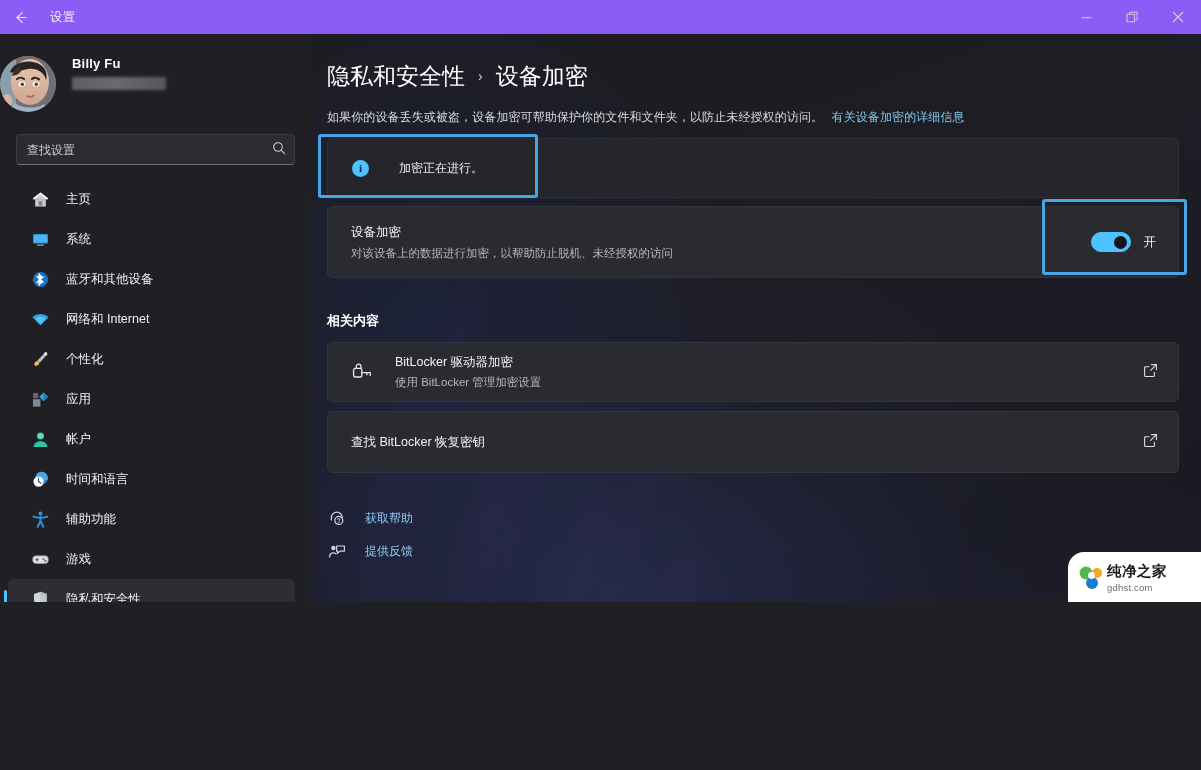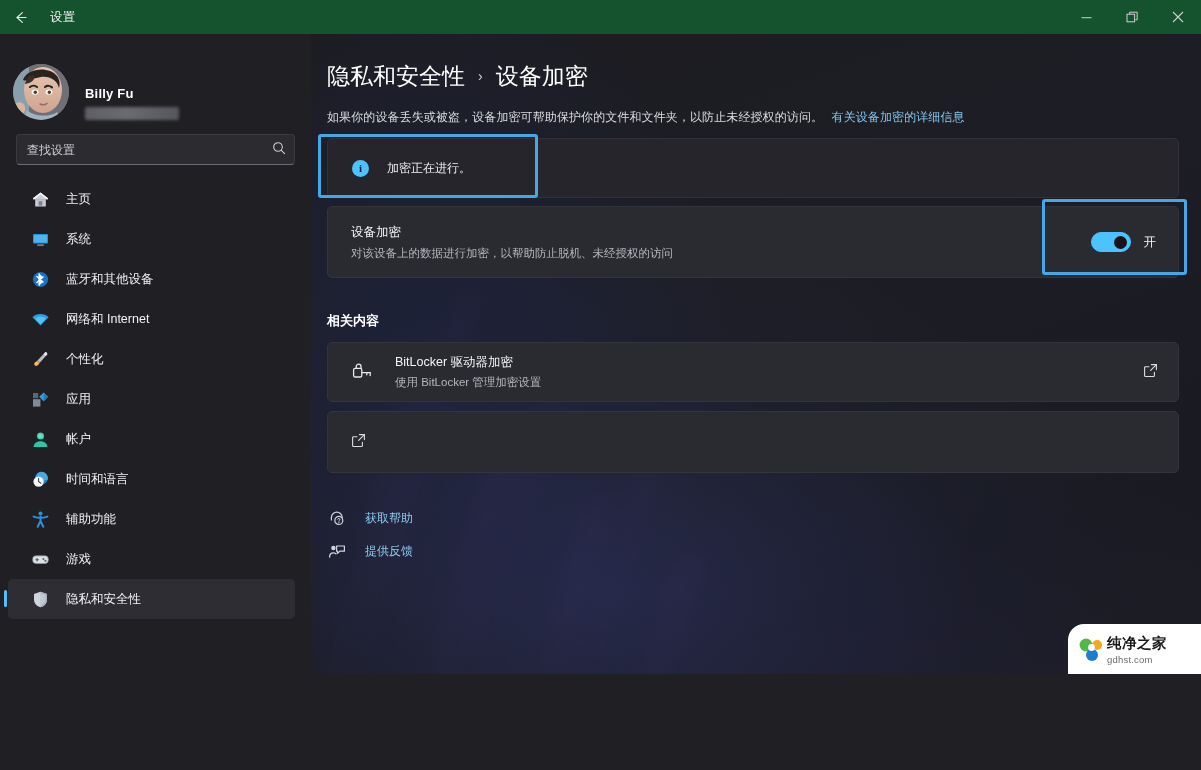--- a/index.html
+++ b/index.html
@@ -4,22 +4,22 @@
 <style>
   * { box-sizing: border-box; margin: 0; padding: 0; }
   html, body {
     width: 1201px; height: 770px;
     overflow: hidden;
     font-family: "Liberation Sans", "DejaVu Sans", sans-serif;
     background: #202024;
   }
   #app {
     position: relative;
-    width: 1201px; height: 674px;
-    background: #14532d;
+    width: 1201px; height: 602px;
+    background: #8b5cf6;
     overflow: hidden;
   }
 
   
   .titlebar {
     position: absolute; top: 0; left: 0;
     width: 1201px; height: 34px;
     display: flex; align-items: center;
     z-index: 40;
   }
@@ -46,22 +46,22 @@
   .wc svg { display: block; }
 
   
   .sidebar {
     position: absolute; left: 0; top: 34px;
     width: 311px; height: 736px;
     background: #202024;
     z-index: 20;
   }
   .profile {
-    display: flex; align-items: flex-end;
-    padding: 22px 0 0 13px;
+    display: flex; align-items: flex-start;
+    padding: 22px 0 0 0;
     height: 86px;
   }
   .avatar {
     width: 56px; height: 56px; border-radius: 50%;
     overflow: hidden;
     flex-shrink: 0;
     background: #8e7f78;
     position: relative;
   }
   .avatar svg { display: block; }
@@ -206,21 +206,21 @@
   .banner-ico {
     width: 17px; height: 17px; border-radius: 50%;
     background: #4cc2ff;
     color: #10232e;
     display: flex; align-items: center; justify-content: center;
     font-size: 11px; font-weight: bold;
     font-family: "Liberation Serif", serif;
     flex-shrink: 0;
   }
   .banner-text {
-    margin-left: 18px;
+    margin-left: 30px;
     font-size: 12px; color: #f1f1f4;
   }
 
   
   .hl-toggle {
     position: absolute; left: 1042px; top: 199px;
     width: 145px; height: 76px;
     border: 3px solid #45a8e4;
     border-radius: 3px;
     z-index: 12;
@@ -607,20 +607,23 @@
         <span class="lr-ext">
           <svg width="15" height="15" viewBox="0 0 15 15" fill="none">
             <path d="M8.4 1.6h5v5" stroke="#dcdce1" stroke-width="1.1" stroke-linecap="round" stroke-linejoin="round"></path>
             <path d="M13.4 1.6 7.6 7.4" stroke="#dcdce1" stroke-width="1.1" stroke-linecap="round"></path>
             <path d="M11.4 9.2v3.3a1 1 0 0 1-1 1H2.6a1 1 0 0 1-1-1V4.7a1 1 0 0 1 1-1H6" stroke="#dcdce1" stroke-width="1.1" stroke-linecap="round"></path>
           </svg>
         </span>
       </div>
 
       <div class="card link-row tall mt">
+        <div class="lr-texts">
+          <div class="lr-title">查找 BitLocker 恢复密钥</div>
+        </div>
         <span class="lr-ext">
           <svg width="15" height="15" viewBox="0 0 15 15" fill="none">
             <path d="M8.4 1.6h5v5" stroke="#dcdce1" stroke-width="1.1" stroke-linecap="round" stroke-linejoin="round"></path>
             <path d="M13.4 1.6 7.6 7.4" stroke="#dcdce1" stroke-width="1.1" stroke-linecap="round"></path>
             <path d="M11.4 9.2v3.3a1 1 0 0 1-1 1H2.6a1 1 0 0 1-1-1V4.7a1 1 0 0 1 1-1H6" stroke="#dcdce1" stroke-width="1.1" stroke-linecap="round"></path>
           </svg>
         </span>
       </div>
 
       <div class="footlinks">

